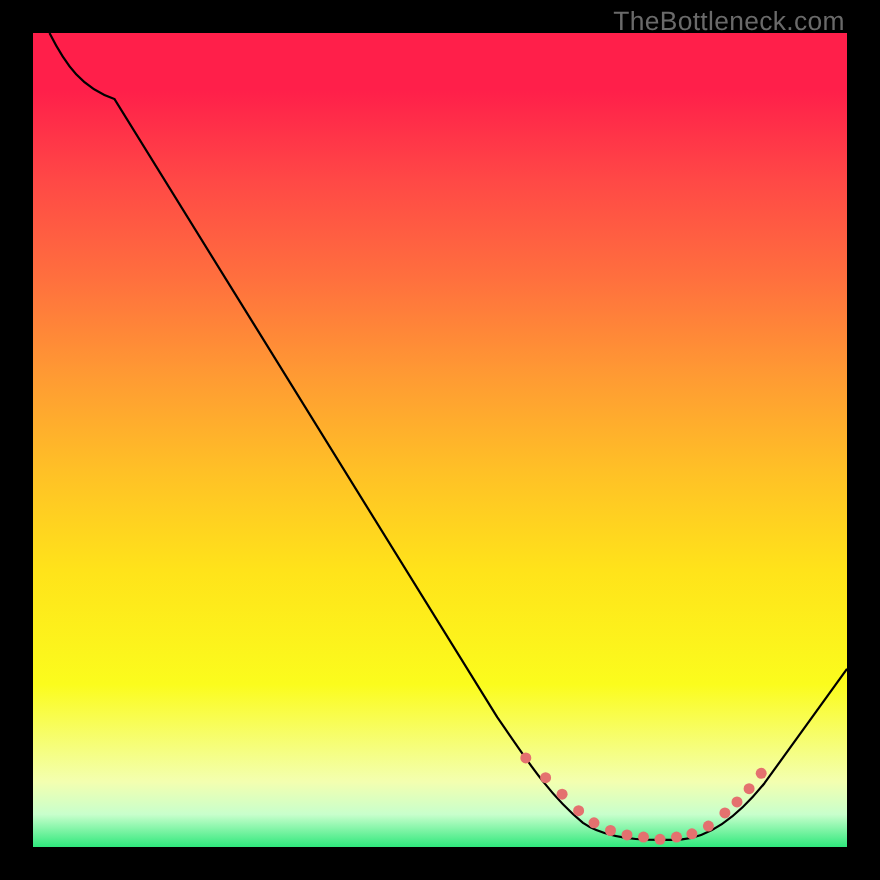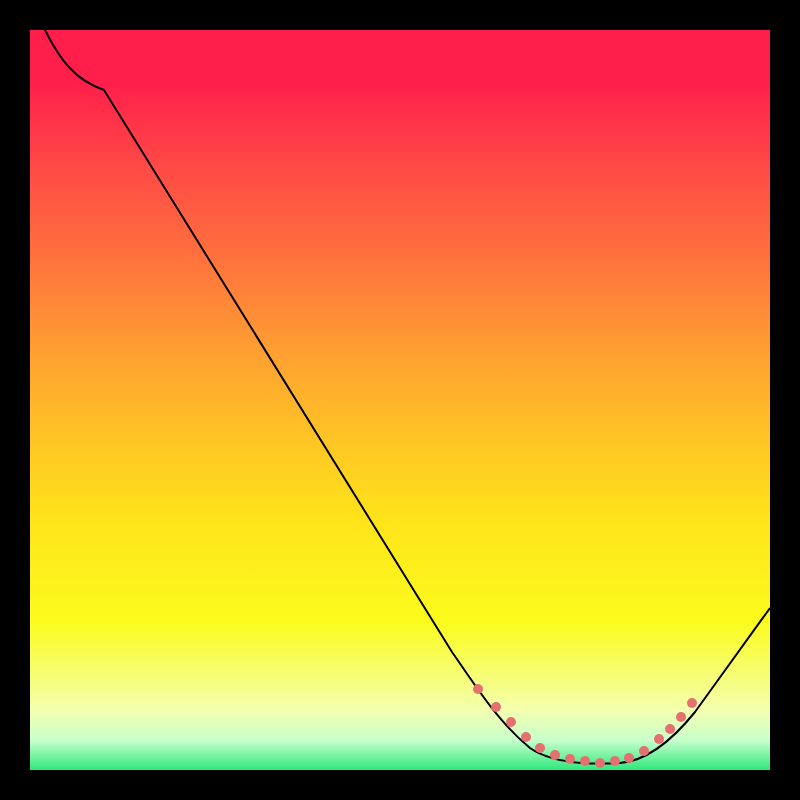--- a/index.html
+++ b/index.html
@@ -50,13 +50,14 @@
       <circle cx="585" cy="731" r="5"></circle>
       <circle cx="599" cy="728" r="5"></circle>
       <circle cx="614" cy="721" r="5"></circle>
       <circle cx="629" cy="709" r="5"></circle>
       <circle cx="640" cy="699" r="5"></circle>
       <circle cx="651" cy="687" r="5"></circle>
       <circle cx="662" cy="673" r="5"></circle>
     </g>
   </svg>
 
+  <div class="watermark">TheBottleneck.com</div>
 </div>
 
 </body></html>

